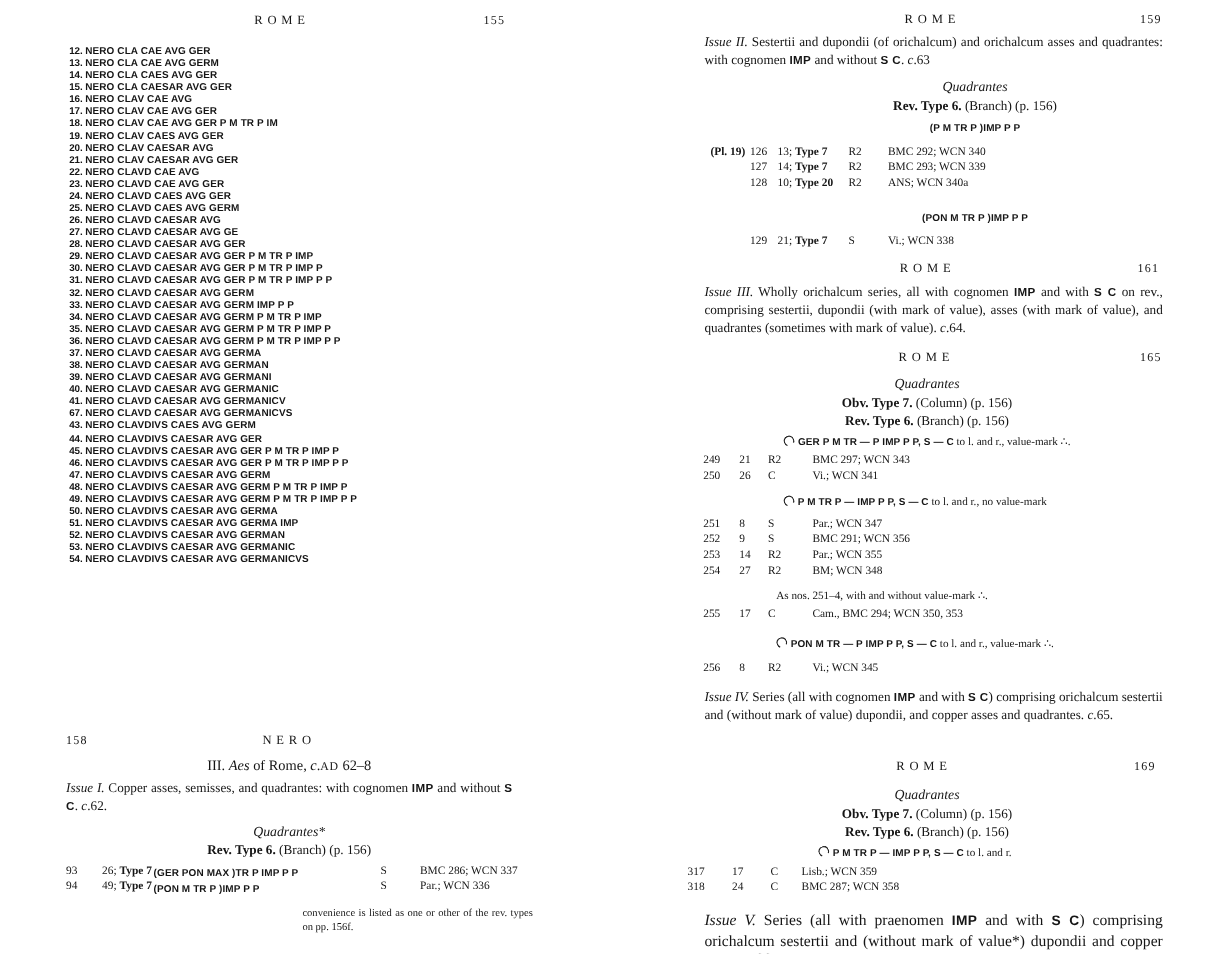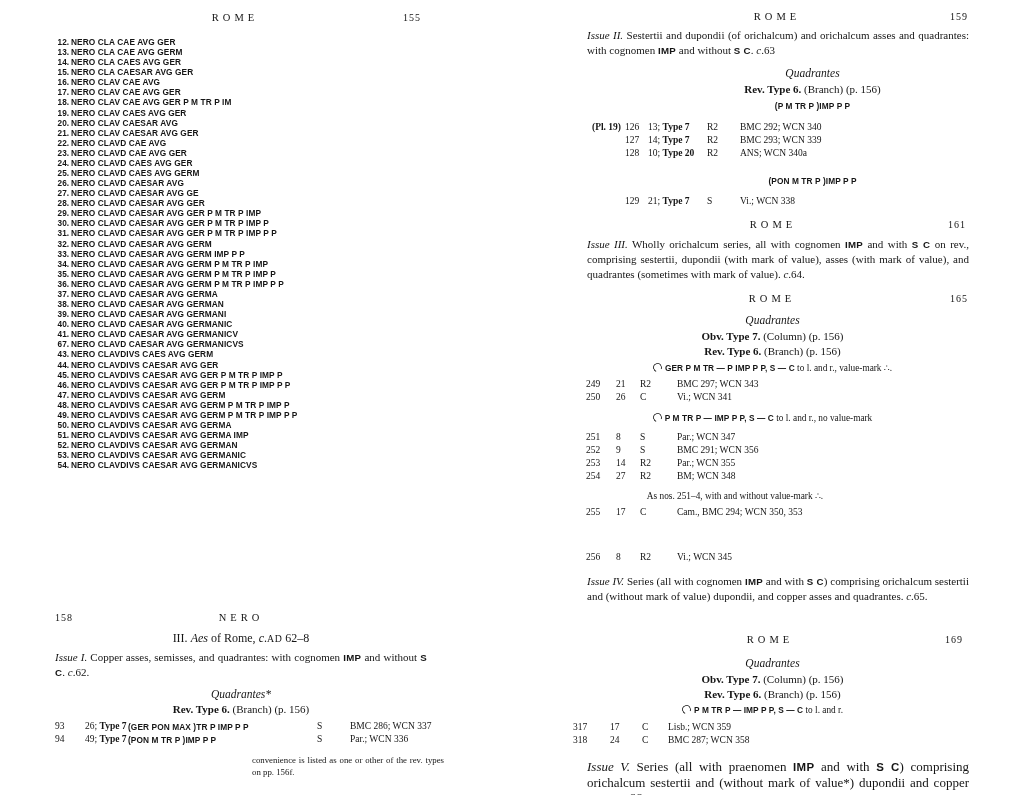--- a/index.html
+++ b/index.html
@@ -439,20 +439,23 @@
   <div class="tbl t165" style="left:76px;top:507px;width:400px">
 
       <div class="trow">
         <span class="c-no">255</span>
         <span class="c-ref">17</span>
         <span class="c-rar">C</span>
         <span class="c-col">Cam., BMC 294; WCN 350, 353</span>
       </div>
     </div>
 
+  <div class="abs cen coinleg" style="left:45px;top:530px;width:415px">
+    <span class="circ"></span><span>PON M TR — P IMP P P, S — C</span><span class="desc"> to l. and r., value-mark ∴.</span>
+  </div>
 
   <div class="tbl t165" style="left:76px;top:552px;width:400px">
 
       <div class="trow">
         <span class="c-no">256</span>
         <span class="c-ref">8</span>
         <span class="c-rar">R2</span>
         <span class="c-col">Vi.; WCN 345</span>
       </div>
     </div>

